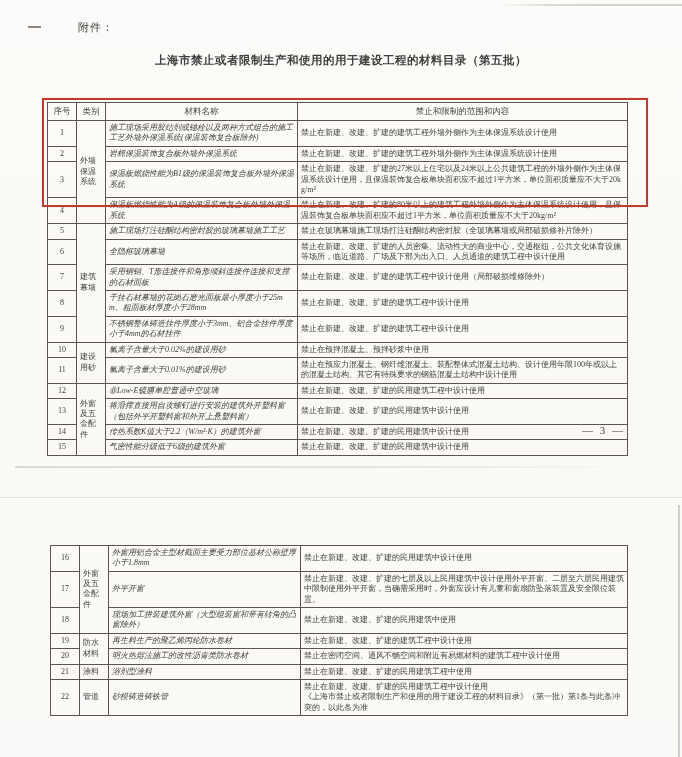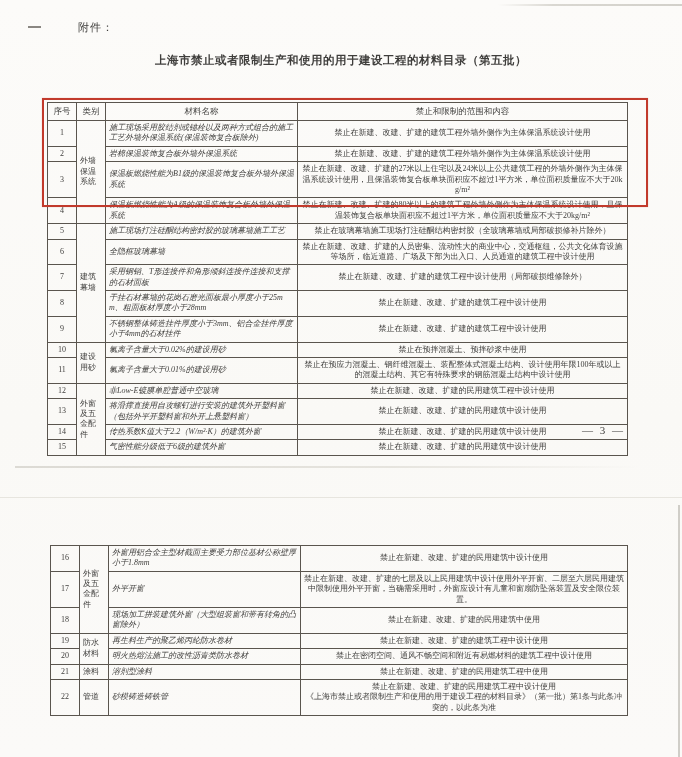--- a/index.html
+++ b/index.html
@@ -20,21 +20,21 @@
   table.catalog th,table.catalog td{
     border:1px solid #5a554e;
     font-size:8px;line-height:1.3;
     padding:2px 3px;vertical-align:middle;
     font-weight:normal;
   }
   table.catalog th{text-align:center;height:13px;font-size:8.5px;}
   td.c-no{text-align:center;}
   td.c-cat{text-align:left;word-break:break-all;padding:2px 2px;}
   td.c-mat{text-align:left;word-break:break-all;font-style:italic;}
-  td.c-res{text-align:center;word-break:break-all;white-space:pre-line;}
+  td.c-res{text-align:left;word-break:break-all;white-space:pre-line;}
   .col-no{width:29px;}
   .col-cat{width:29px;}
   .col-mat{width:192px;}
   .col-res{width:auto;}
   .page-num{position:absolute;left:582px;top:424px;font-size:11px;letter-spacing:2px;}
   #highlight-box{
     position:absolute;border:2px solid #c23a2c;
     background:transparent;pointer-events:none;
     box-shadow:0 0 1px rgba(194,58,44,.35);
   }

